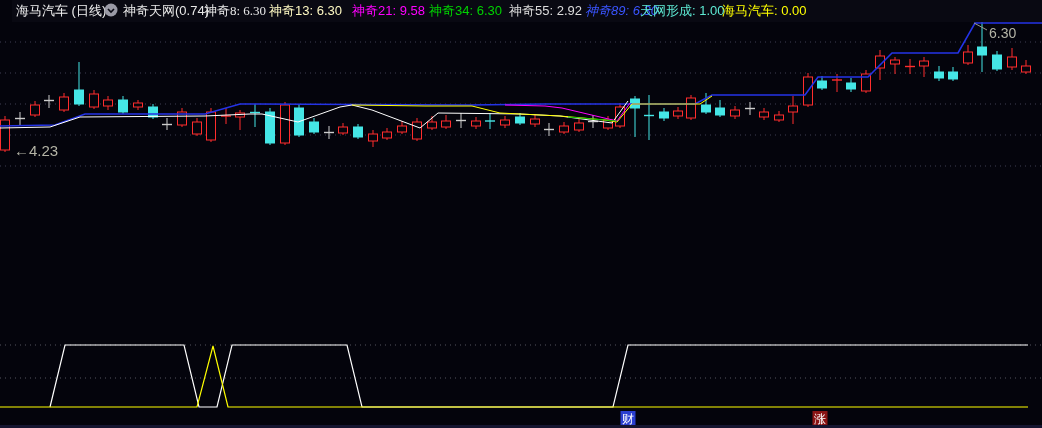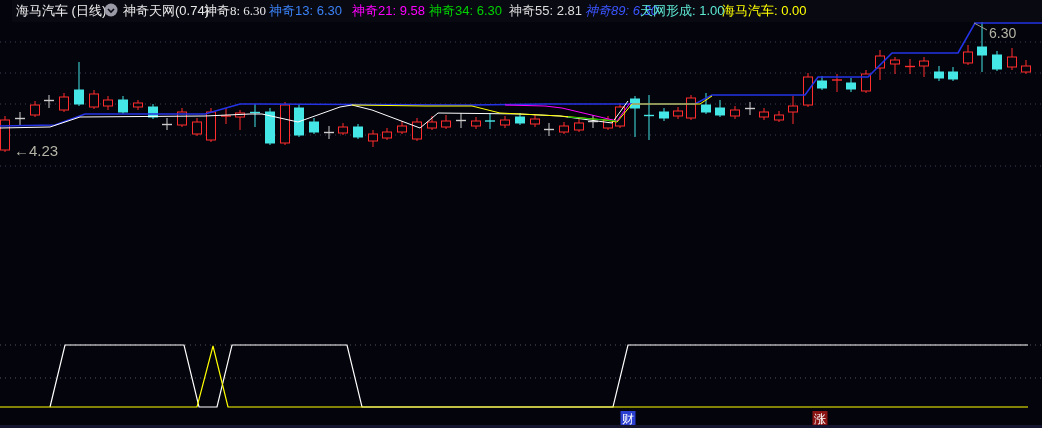--- a/index.html
+++ b/index.html
@@ -204,23 +204,23 @@
     <span class="title" style="left:4px">海马汽车 (日线)</span>
     <span class="icon-wrap">
       <svg width="14" height="14" viewBox="0 0 14 14">
         <circle cx="7" cy="7" r="6.5" fill="#9a9aa6"></circle>
         <path d="M4 6 L7 9 L10 6" fill="none" stroke="#0a0a14" stroke-width="1.6"></path>
       </svg>
     </span>
     <span id="indicator-name" style="color: rgb(232, 232, 232); left: 111px;">神奇天网(0.74)</span>
 
   <span style="left: 192px; color: rgb(232, 232, 232); font-family: Liberation Serif, serif;">神奇8: 6.30</span>
-      <span style="left: 257px; color: #3b82f6;">神奇13: 6.30</span>
+      <span style="left: 257px; color: #fef9c3;">神奇13: 6.30</span>
       <span style="left: 340px; color: rgb(255, 0, 255);">神奇21: 9.58</span>
       <span style="left: 417px; color: rgb(0, 210, 0);">神奇34: 6.30</span>
-      <span style="left: 497px; color: rgb(220, 220, 220);">神奇55: 2.81</span>
+      <span style="left: 497px; color: rgb(220, 220, 220);">神奇55: 2.92</span>
       <span style="left: 573px; color: rgb(58, 85, 255); font-style: italic;">神奇89: 6.30</span>
       <span style="left: 628px; color: #5eead4;">天网形成: 1.00</span>
       <span style="left: 710px; color: rgb(255, 255, 0);">海马汽车: 0.00</span>
     </div>
 
   <div class="bottom-strip"></div>
 </div>
 
 </body></html>

